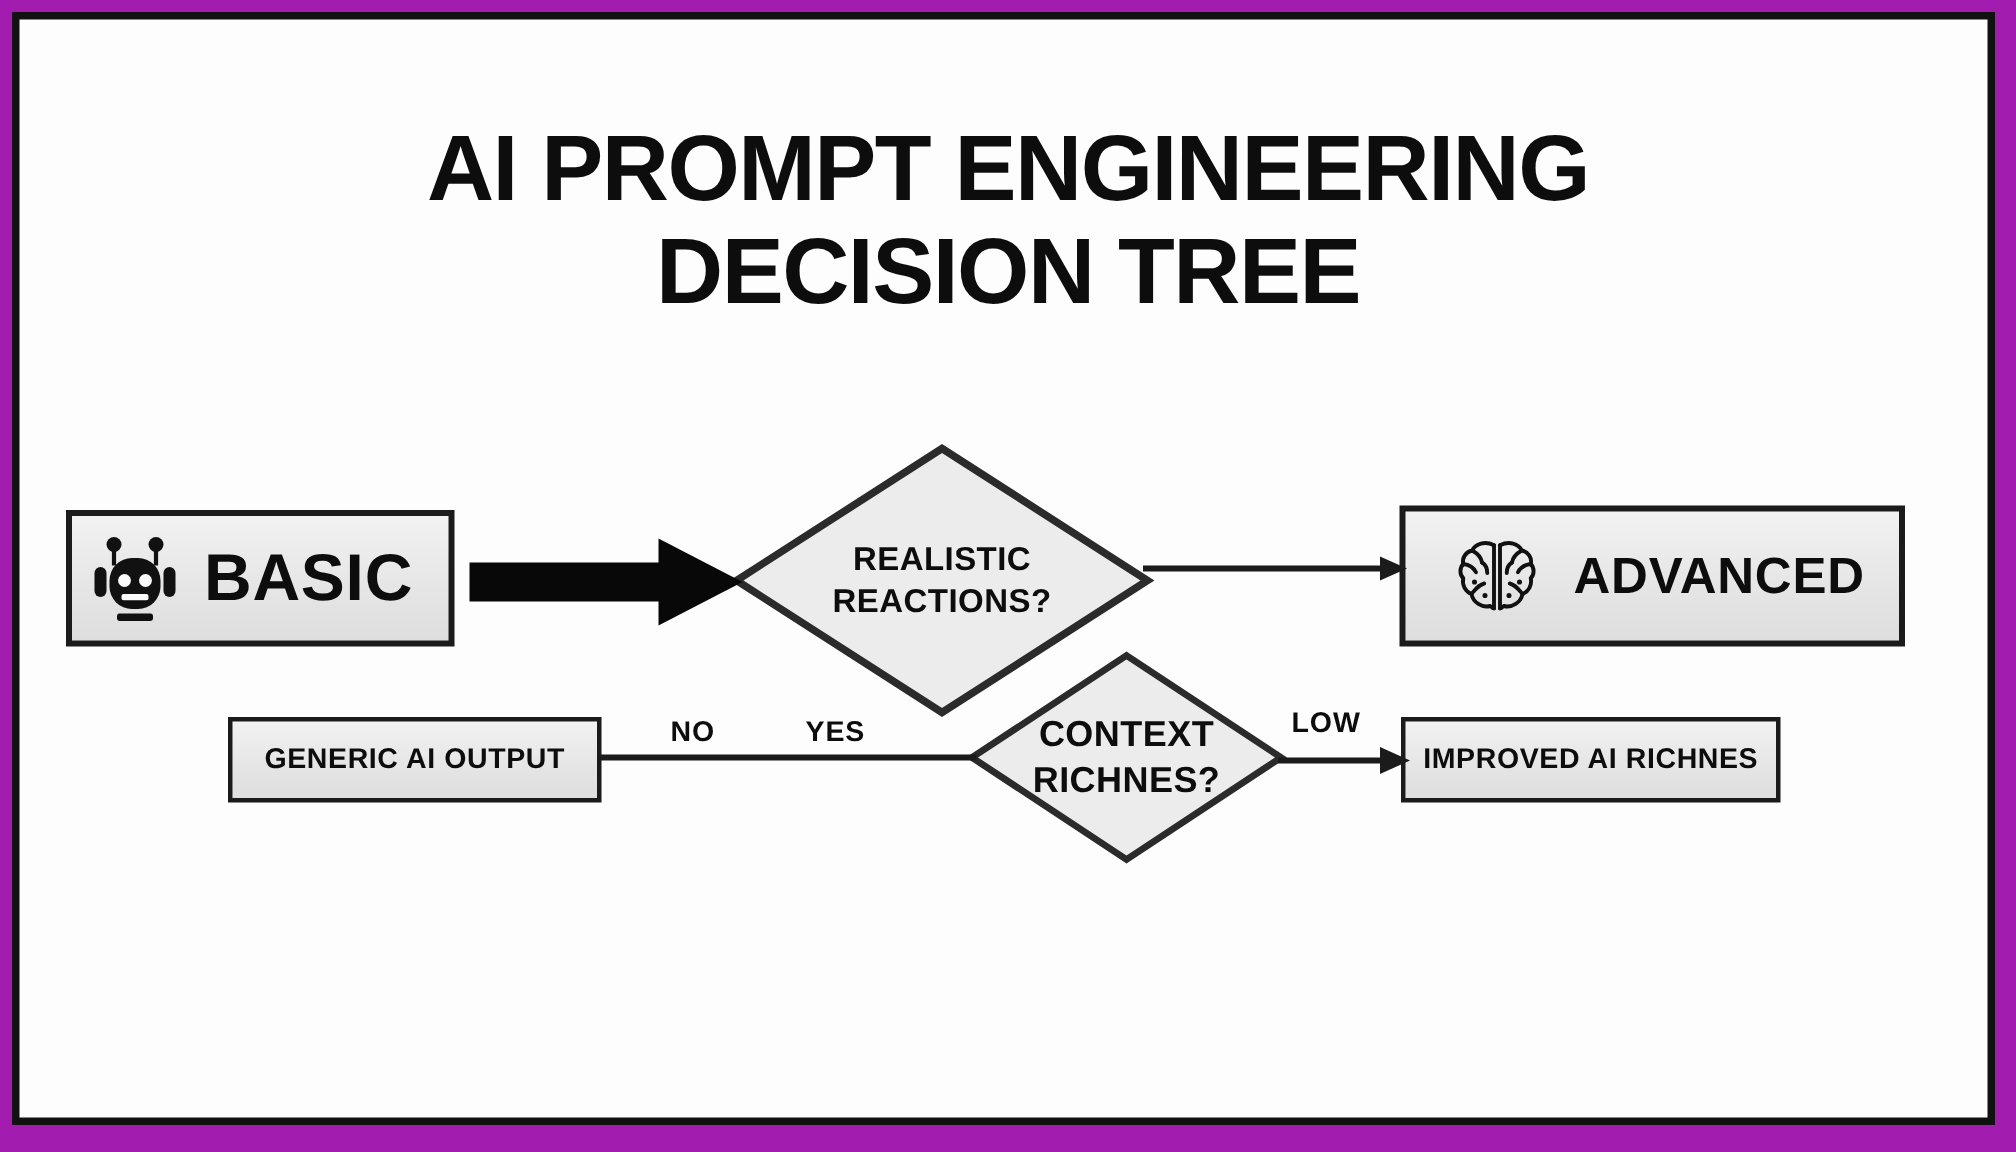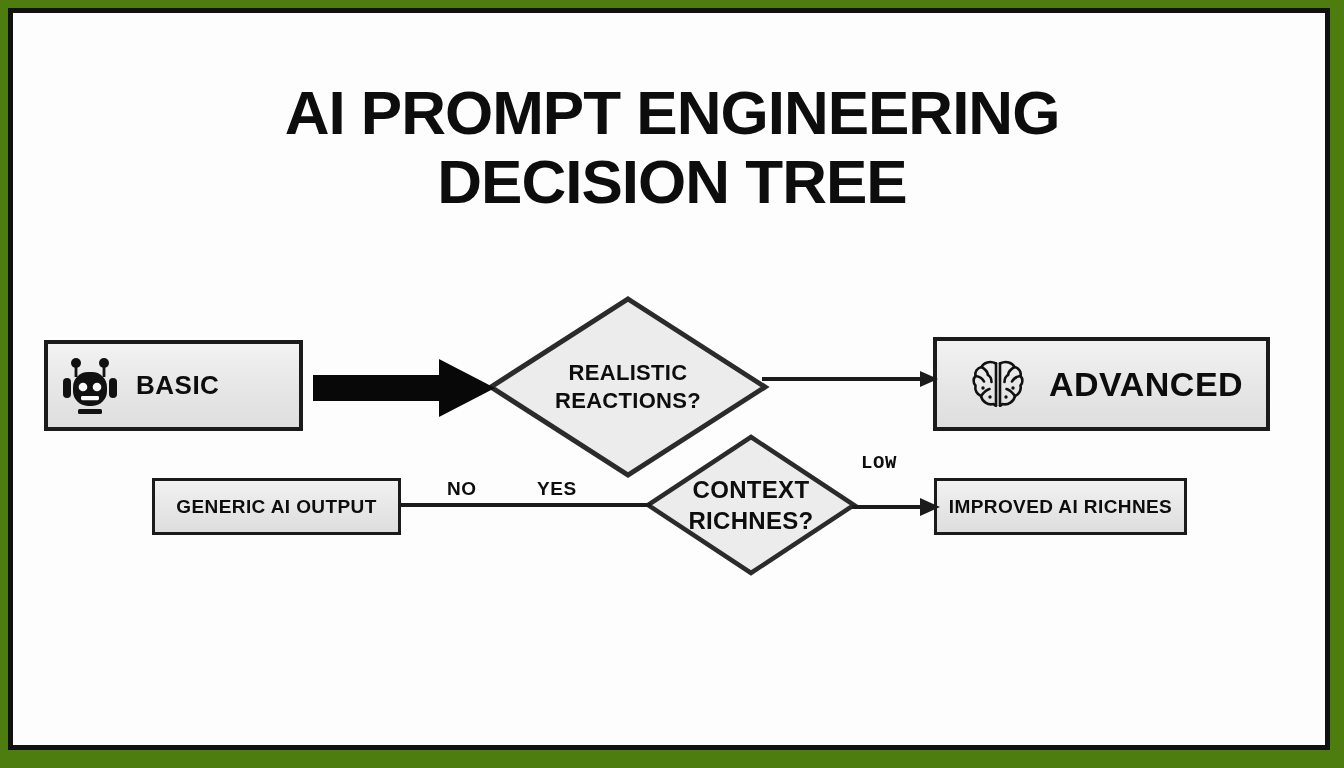--- a/index.html
+++ b/index.html
@@ -13,21 +13,21 @@
     font-family: "Liberation Sans", sans-serif;
     overflow: hidden;
   }
 
   
   #canvas {
     position: absolute;
     left: 0; top: 0;
     width: 1344px;
     height: 768px;
-    background: #4d7c0f;
+    background: #a21caf;
   }
   #frame {
     position: absolute;
     left: 8px;
     top: 8px;
     width: 1322px;
     height: 742px;
     border: 5px solid #111111;
     background: #fdfdfd;
     box-sizing: border-box;
@@ -65,21 +65,21 @@
 
   #node-basic {
     left: 44px;
     top: 340px;
     width: 259px;
     height: 91px;
     padding-left: 14px;
     gap: 18px;
     justify-content: flex-start;
   }
-  #node-basic .node-label { font-size: 26px; letter-spacing: 0.5px; text-align: center; }
+  #node-basic .node-label { font-size: 44px; letter-spacing: 0.5px; text-align: center; }
 
   #node-advanced {
     left: 933px;
     top: 337px;
     width: 337px;
     height: 94px;
     padding-left: 34px;
     gap: 24px;
     justify-content: flex-start;
   }
@@ -138,21 +138,21 @@
   .edge-label {
     position: absolute;
     font-weight: bold;
     font-size: 19px;
     letter-spacing: 0.6px;
     color: #0d0d0d;
     white-space: nowrap;
   }
   #label-no  { left: 447px; top: 478px; }
   #label-yes { left: 537px; top: 478px; }
-  #label-low { left: 861px; top: 452px; font-family: Liberation Mono, monospace; }
+  #label-low { left: 861px; top: 472px; }
 
   
   .icon-robot { width: 56px; height: 60px; flex: 0 0 auto; }
   .icon-brain { width: 54px; height: 54px; flex: 0 0 auto; }
 </style>
 </head>
 <body>
 
 <div id="canvas">
   <div id="frame"></div>

